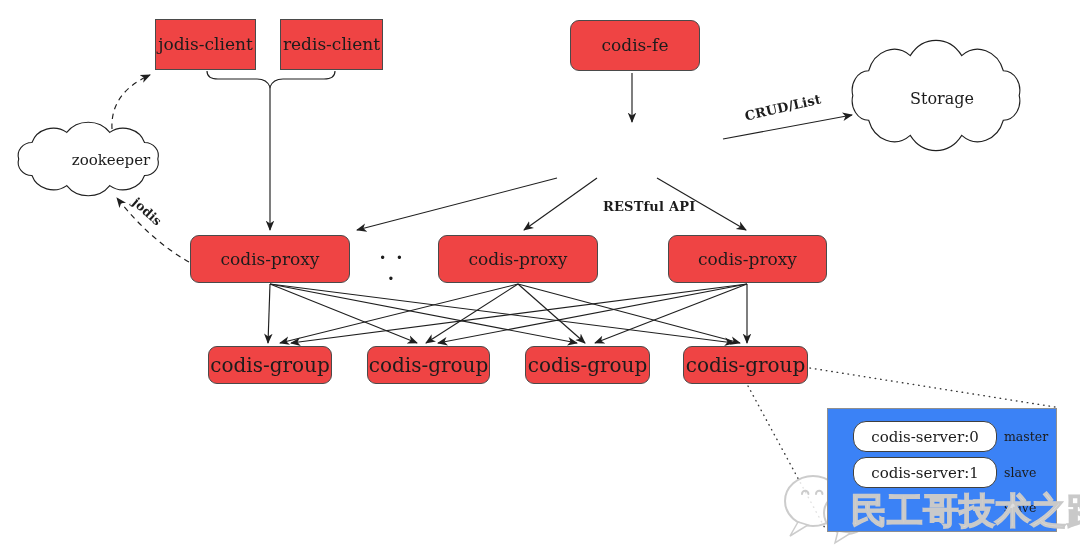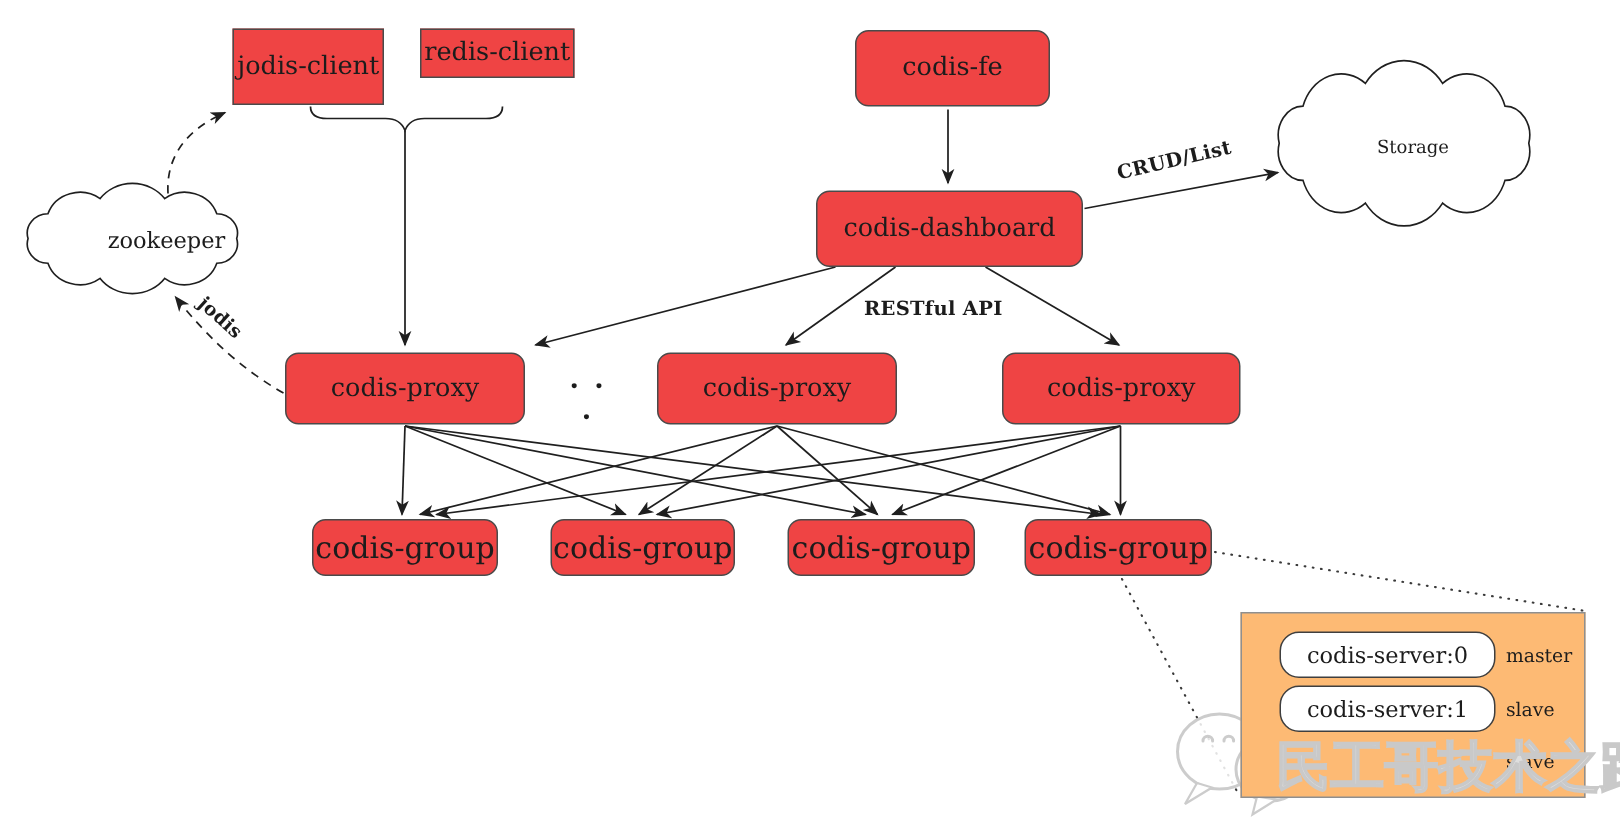--- a/index.html
+++ b/index.html
@@ -22,21 +22,21 @@
   }
   .cloud-label {
     position:absolute; display:flex; align-items:center; justify-content:center;
     z-index:3; white-space:nowrap;
   }
   .ellipsis {
     position:absolute; font-size:18px; font-weight:700; letter-spacing:2px; z-index:3;
   }
   .detail-box {
     position:absolute; left:827px; top:408px; width:230px; height:124px;
-    border:1.2px solid #8f8f8f; background:#fdba74; z-index:2;
+    border:1.2px solid #8f8f8f; background:#3b82f6; z-index:2;
   }
   .server {
     position:absolute; left:25px; width:144px; height:31px;
     border:1.2px solid #3f3f3f; border-radius:13px; background:#ffffff;
     display:flex; align-items:center; justify-content:center; font-size:15px; white-space:nowrap;
   }
   .role {
     position:absolute; left:176px; width:52px; height:31px;
     display:flex; align-items:center; font-size:12.5px; white-space:nowrap;
   }
@@ -118,40 +118,39 @@
       <g fill="none" stroke="#c4c4c4" stroke-width="2" stroke-linecap="round">
         <path d="M802,494 a3.2,3.2 0 1 1 6.4,0"></path>
         <path d="M816,494 a3.2,3.2 0 1 1 6.4,0"></path>
         <path d="M838,507 a3,3 0 1 1 6,0"></path>
         <path d="M851,507 a3,3 0 1 1 6,0"></path>
       </g>
     </g>
   </svg>
 
   <div class="node sharp" style="left:155px;top:19px;width:101px;height:51px;">jodis-client</div>
-  <div class="node sharp" style="left:280px;top:19px;width:103px;height:33px;">redis-client</div>
+  <div class="node sharp" style="left:280px;top:19px;width:103px;height:51px;">redis-client</div>
 
   <div class="node" style="left:570px;top:20px;width:130px;height:51px;">codis-fe</div>
-  <div class="node" style="left:544px;top:127px;width:178px;height:51px;">codis-dashboard</div>
 
   <div class="cloud-label" style="left:48px;top:150px;width:92px;height:20px;font-size:15px;margin-left:17px;">zookeeper</div>
-  <div class="cloud-label" style="left:888px;top:87px;width:108px;height:22px;font-size:12px;">Storage</div>
+  <div class="cloud-label" style="left:888px;top:87px;width:108px;height:22px;font-size:16px;">Storage</div>
 
   <div class="node" style="left:190px;top:235px;width:160px;height:48px;">codis-proxy</div>
   <div class="ellipsis" style="left:372px;top:247px;width:40px;text-align:center;">· · ·</div>
   <div class="node" style="left:438px;top:235px;width:160px;height:48px;">codis-proxy</div>
   <div class="node" style="left:668px;top:235px;width:159px;height:48px;">codis-proxy</div>
 
   <div class="node group" style="left:208px;top:346px;width:124px;height:38px;">codis-group</div>
   <div class="node group" style="left:367px;top:346px;width:123px;height:38px;">codis-group</div>
   <div class="node group" style="left:525px;top:346px;width:125px;height:38px;">codis-group</div>
   <div class="node group" style="left:683px;top:346px;width:125px;height:38px;">codis-group</div>
 
   <div class="label" style="left:744px;top:100px;transform:rotate(-13deg);">CRUD/List</div>
-  <div class="label" style="left:576px;top:199px;">RESTful API</div>
+  <div class="label" style="left:603px;top:199px;">RESTful API</div>
   <div class="label" style="left:130px;top:204px;font-size:12.5px;transform:rotate(42deg);">jodis</div>
 
   <div class="detail-box">
     <div class="server" style="top:12px;">codis-server:0</div>
     <div class="role" style="top:12px;">master</div>
     <div class="server" style="top:48px;">codis-server:1</div>
     <div class="role" style="top:48px;">slave</div>
     <div class="role" style="top:83px;">slave</div>
   </div>
 

